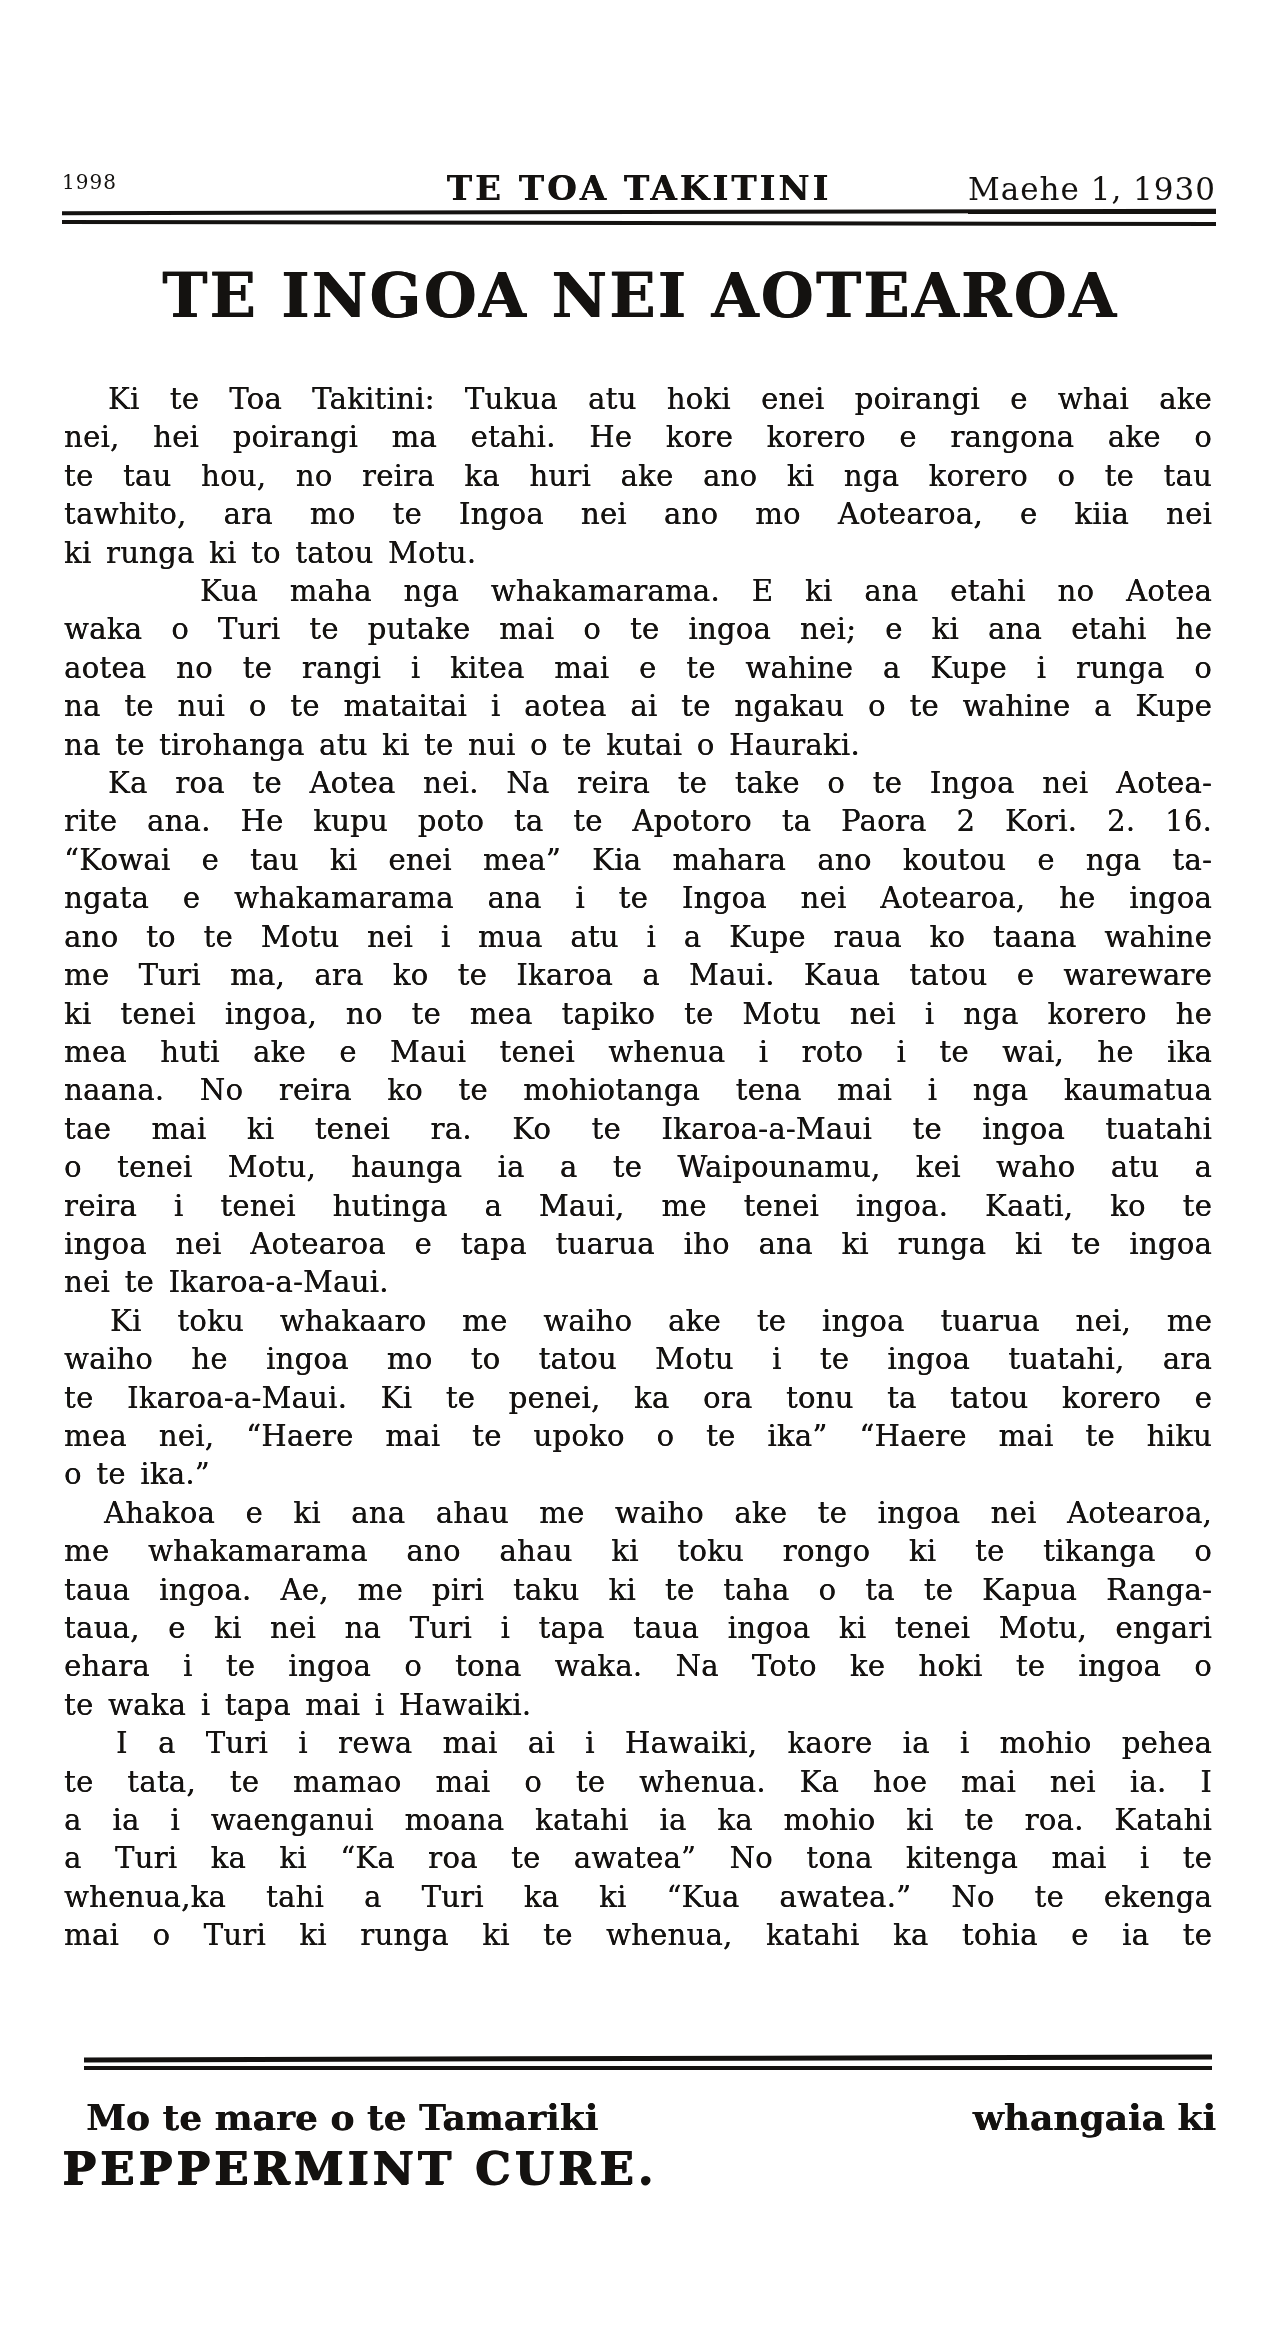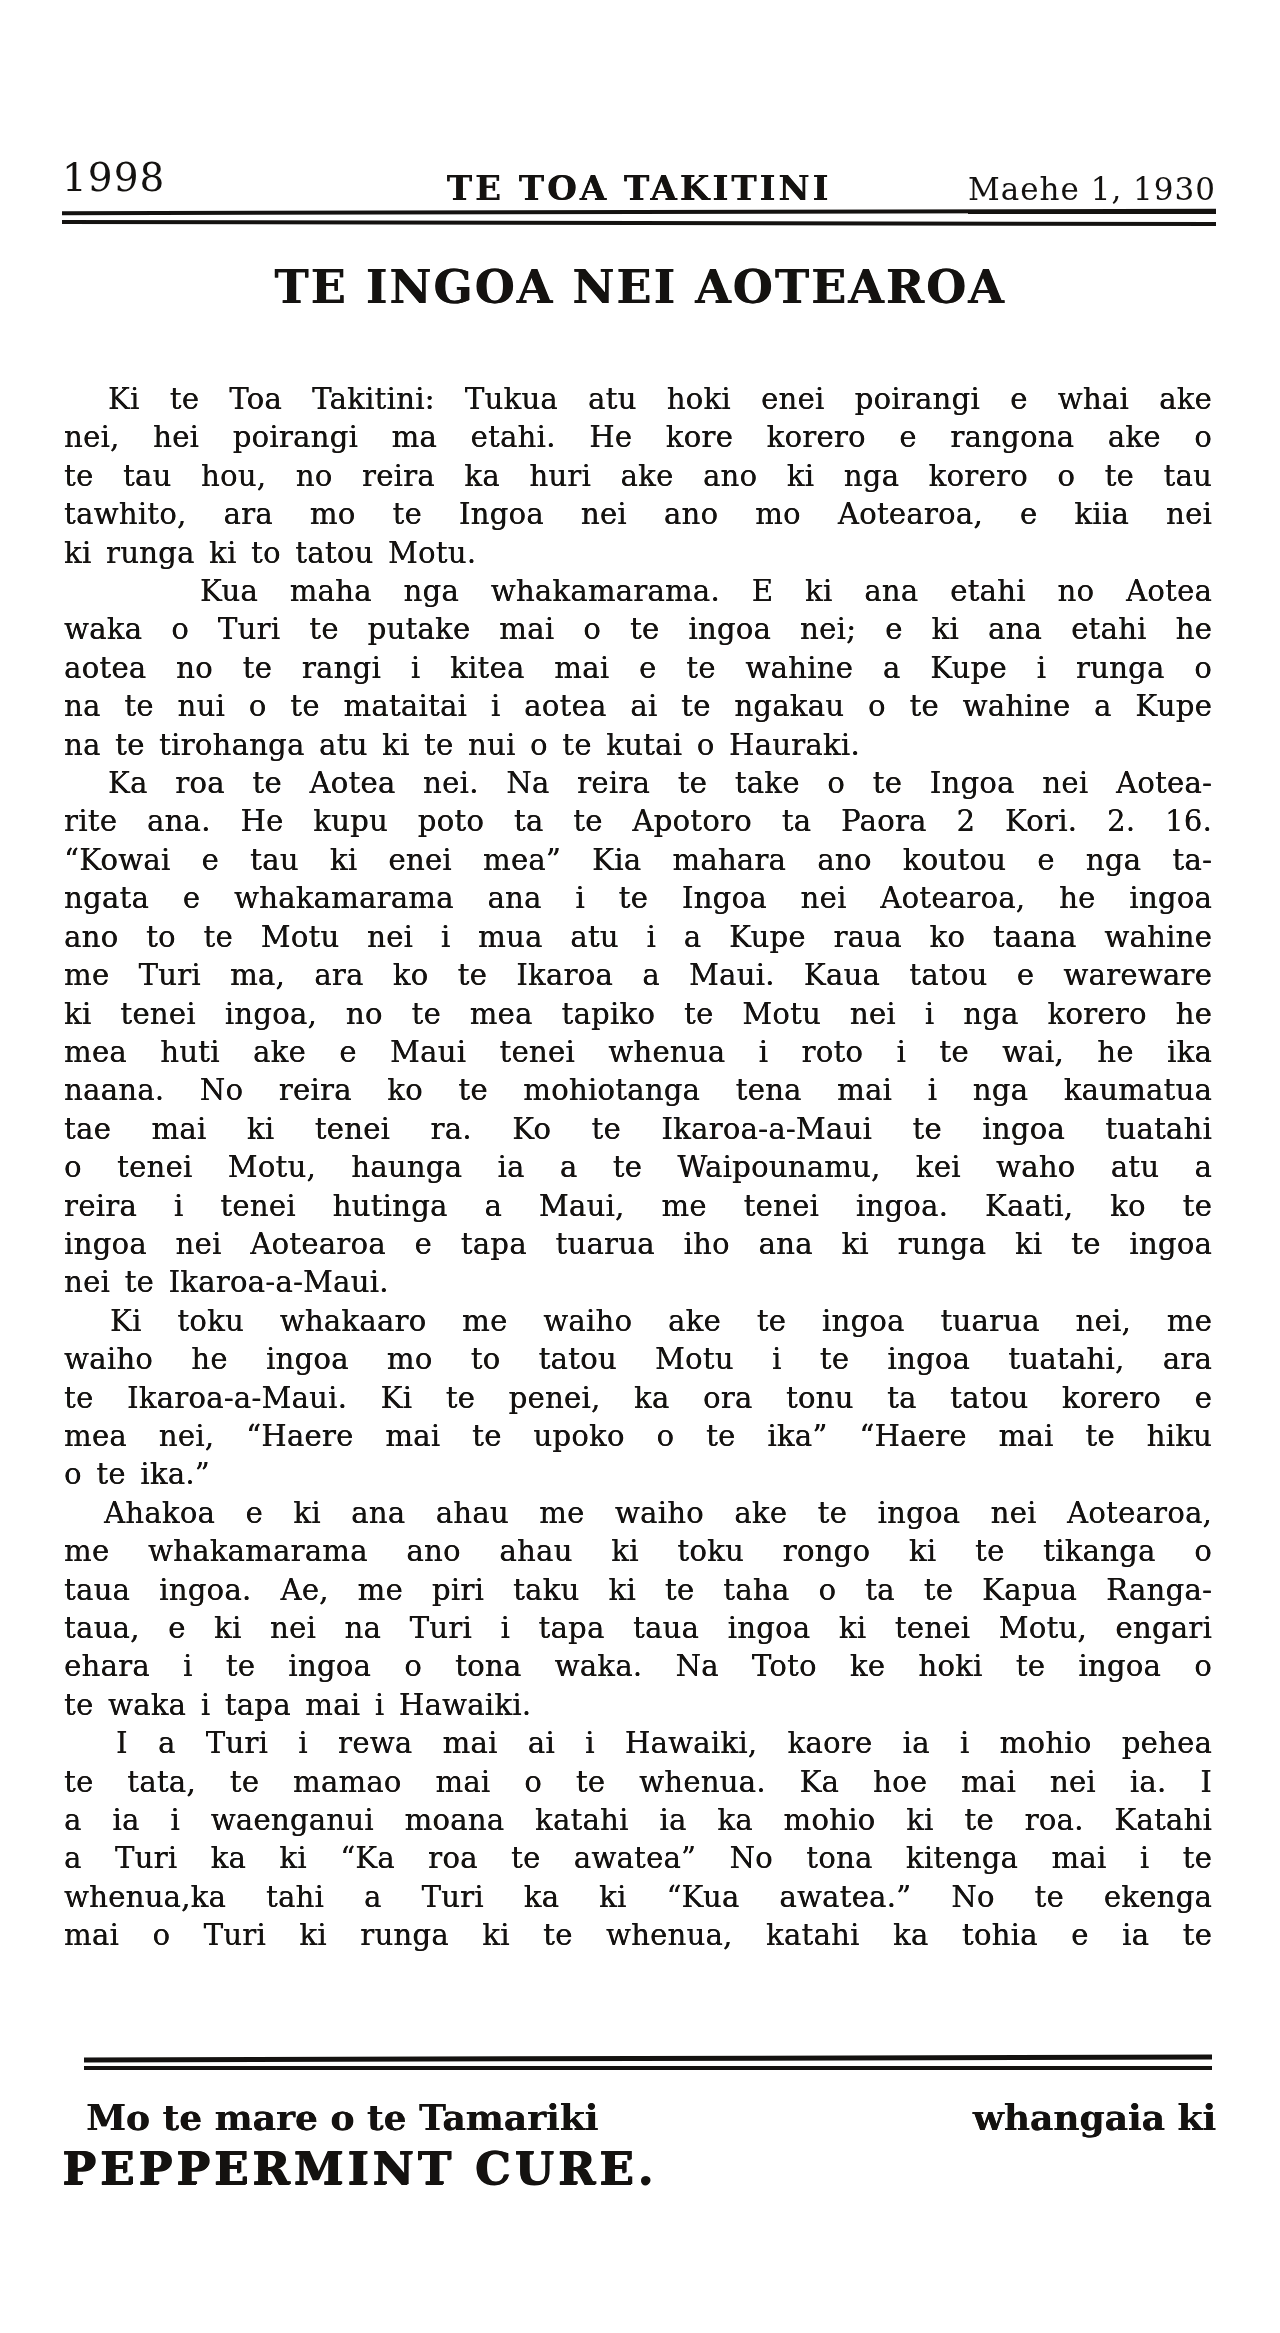--- a/index.html
+++ b/index.html
@@ -16,22 +16,22 @@
     color:var(--ink);
     font-family:"DejaVu Serif","Liberation Serif",serif;
     overflow:hidden;
   }
   
   .masthead-row{
     position:absolute;
     top:164px; left:62px; width:1154px; height:44px;
   }
   .page-number{
-    position:absolute; left:0; bottom:8px;
-    font-size:39px; letter-spacing:1px;
+    position:absolute; left:0; bottom:14px;
+    font-size:20px; letter-spacing:1px;
   }
   .masthead{
     position:absolute; left:50%; bottom:0;
     transform:translateX(-50%);
     font-size:34px; font-weight:bold; letter-spacing:3px;
     white-space:nowrap;
     text-shadow:0.4px 0 0 currentColor;
   }
   .issue-date{
     position:absolute; right:0; bottom:-6px;
@@ -45,21 +45,21 @@
   .rule-top{top:210px; left:62px; width:1154px;}
   .rule-top .r1{height:4px; margin-bottom:7px; transform:skewY(-0.12deg);}
   .rule-top .r2{height:4px; transform:skewY(0.1deg);}
   .rule-bottom{top:2056px; left:84px; width:1128px;}
   .rule-bottom .r1{height:5px; margin-bottom:5px; transform:skewY(-0.15deg);}
   .rule-bottom .r2{height:4px;}
   
   .article-title{
     position:absolute; top:260px; left:0; width:100%;
     margin:0; text-align:center;
-    font-size:46px; font-weight:bold; letter-spacing:2px;
+    font-size:61px; font-weight:bold; letter-spacing:2px;
     text-shadow:0.5px 0 0 currentColor;
     white-space:nowrap;
   }
   
   .article-body{
     position:absolute; top:380px; left:64px; width:1148px;
     font-size:29px; line-height:38.4px;
     word-spacing:5px; letter-spacing:0.3px;
     text-shadow:0.35px 0 0 currentColor;
   }

